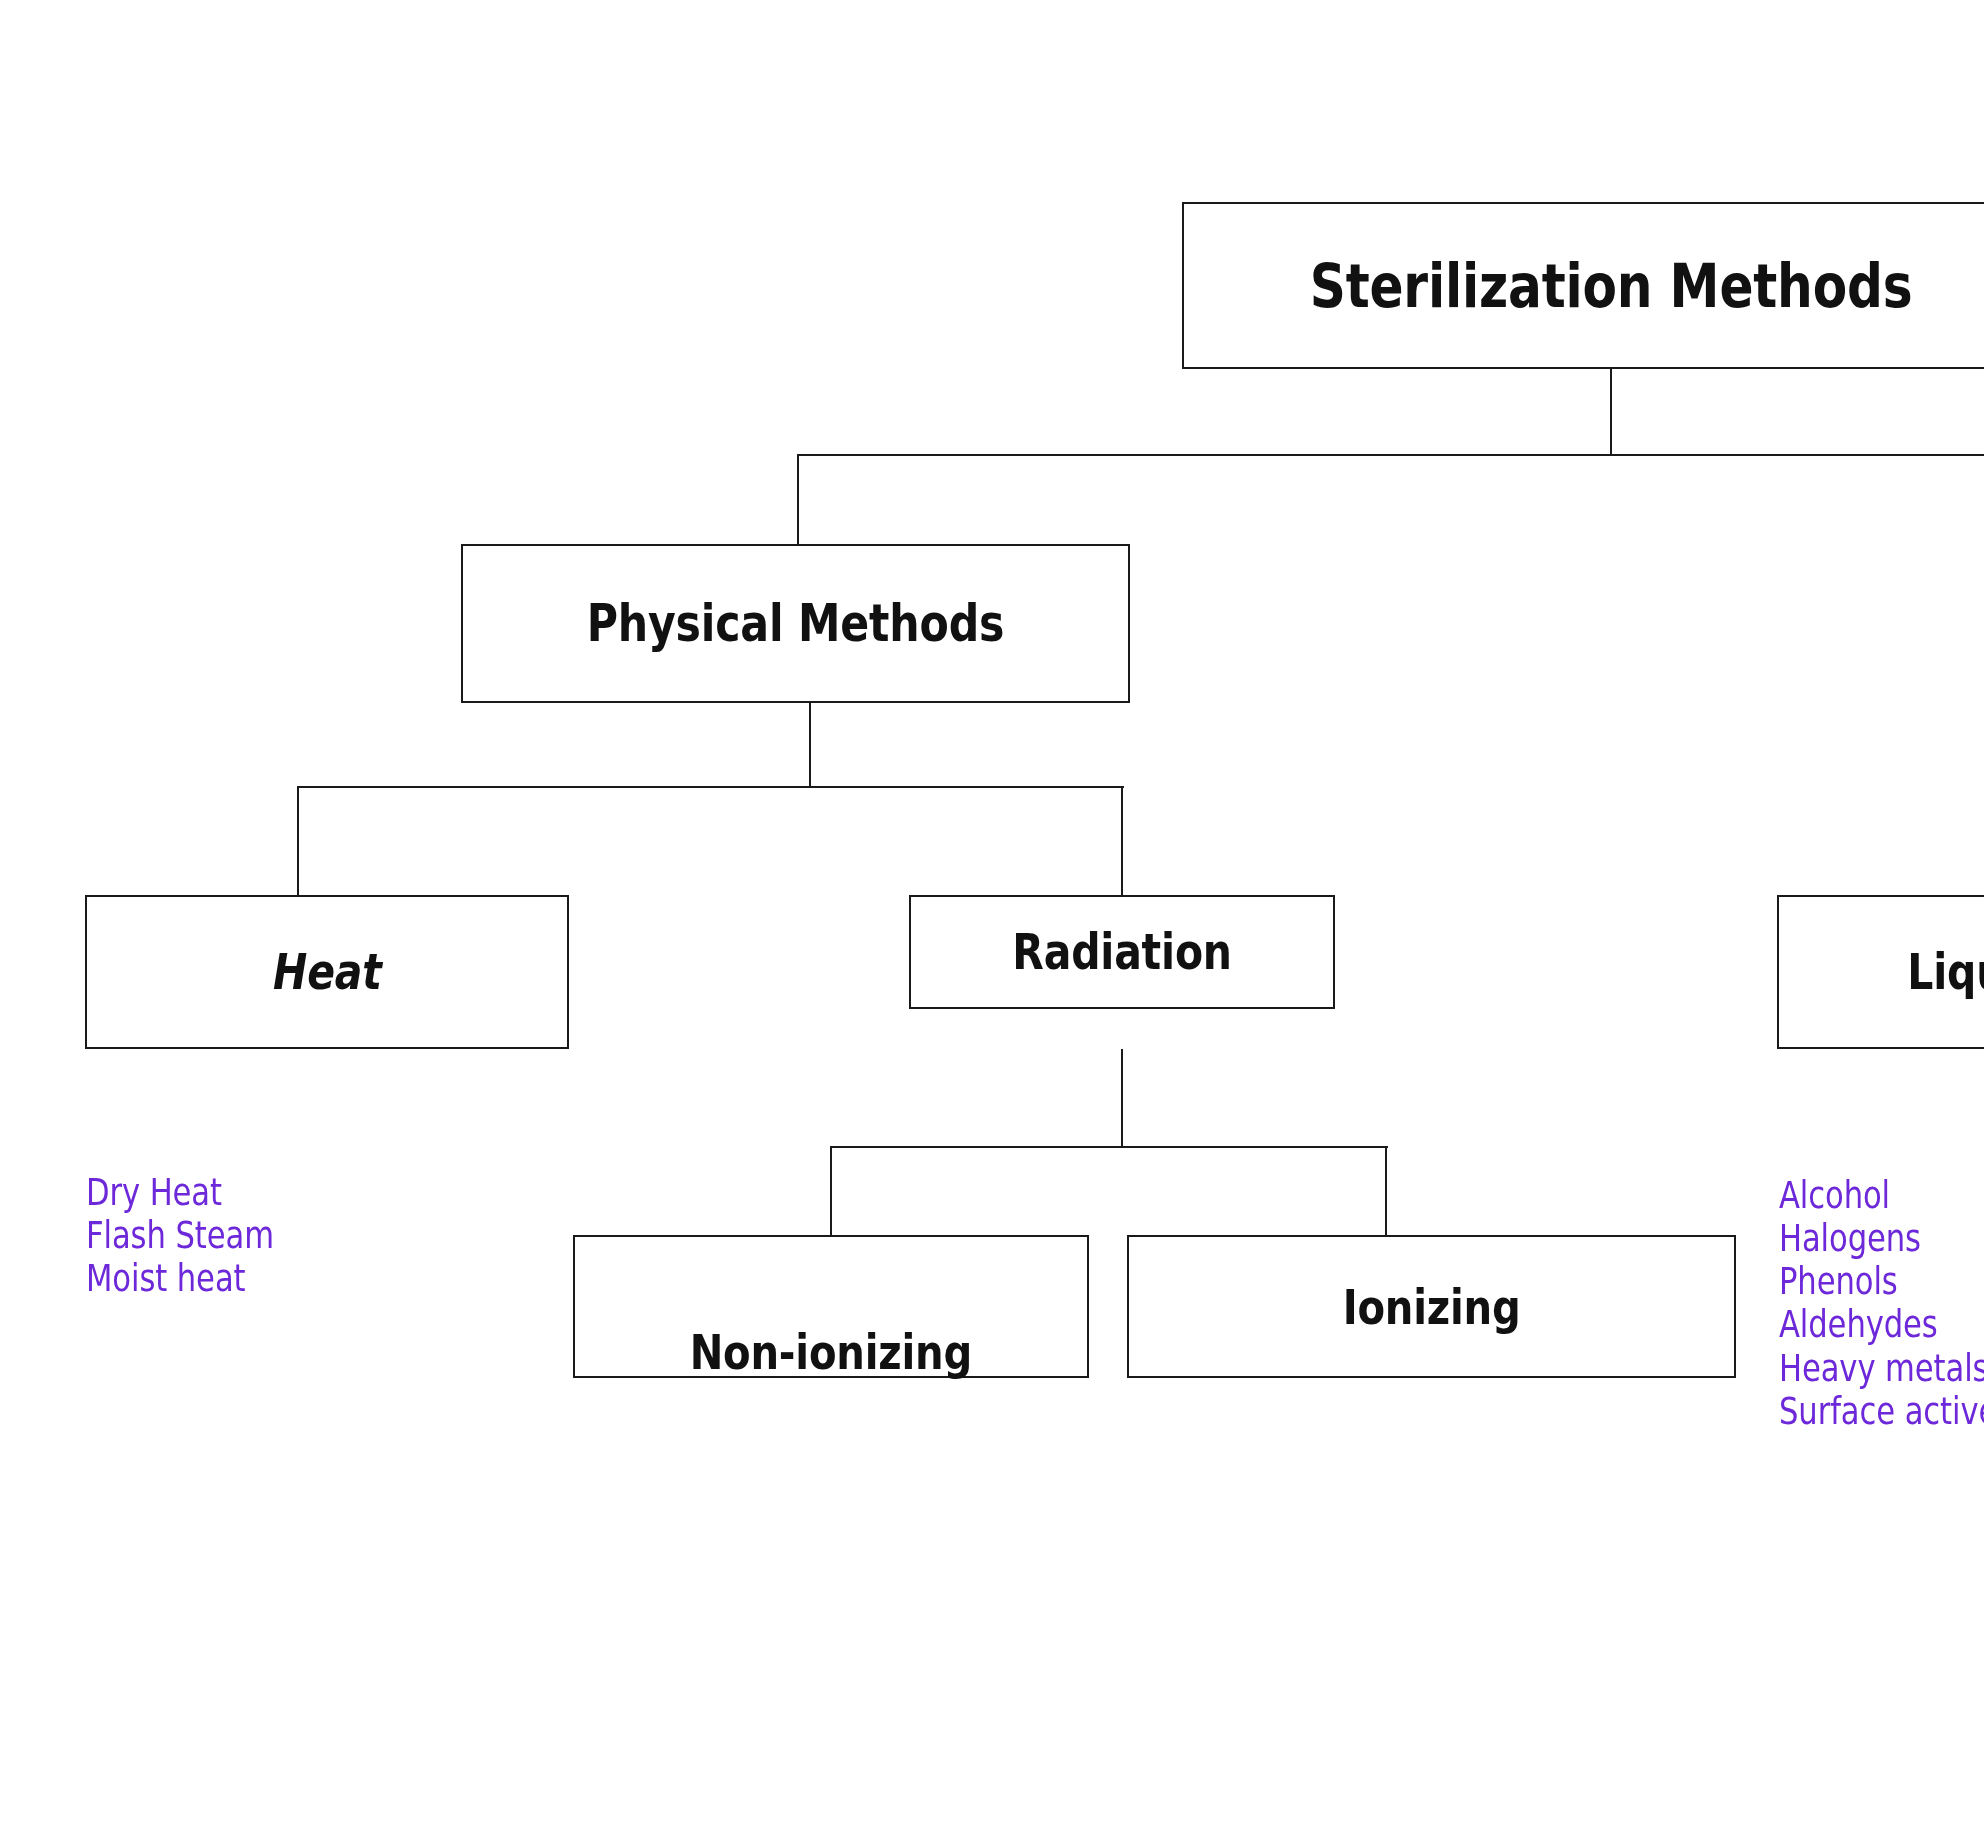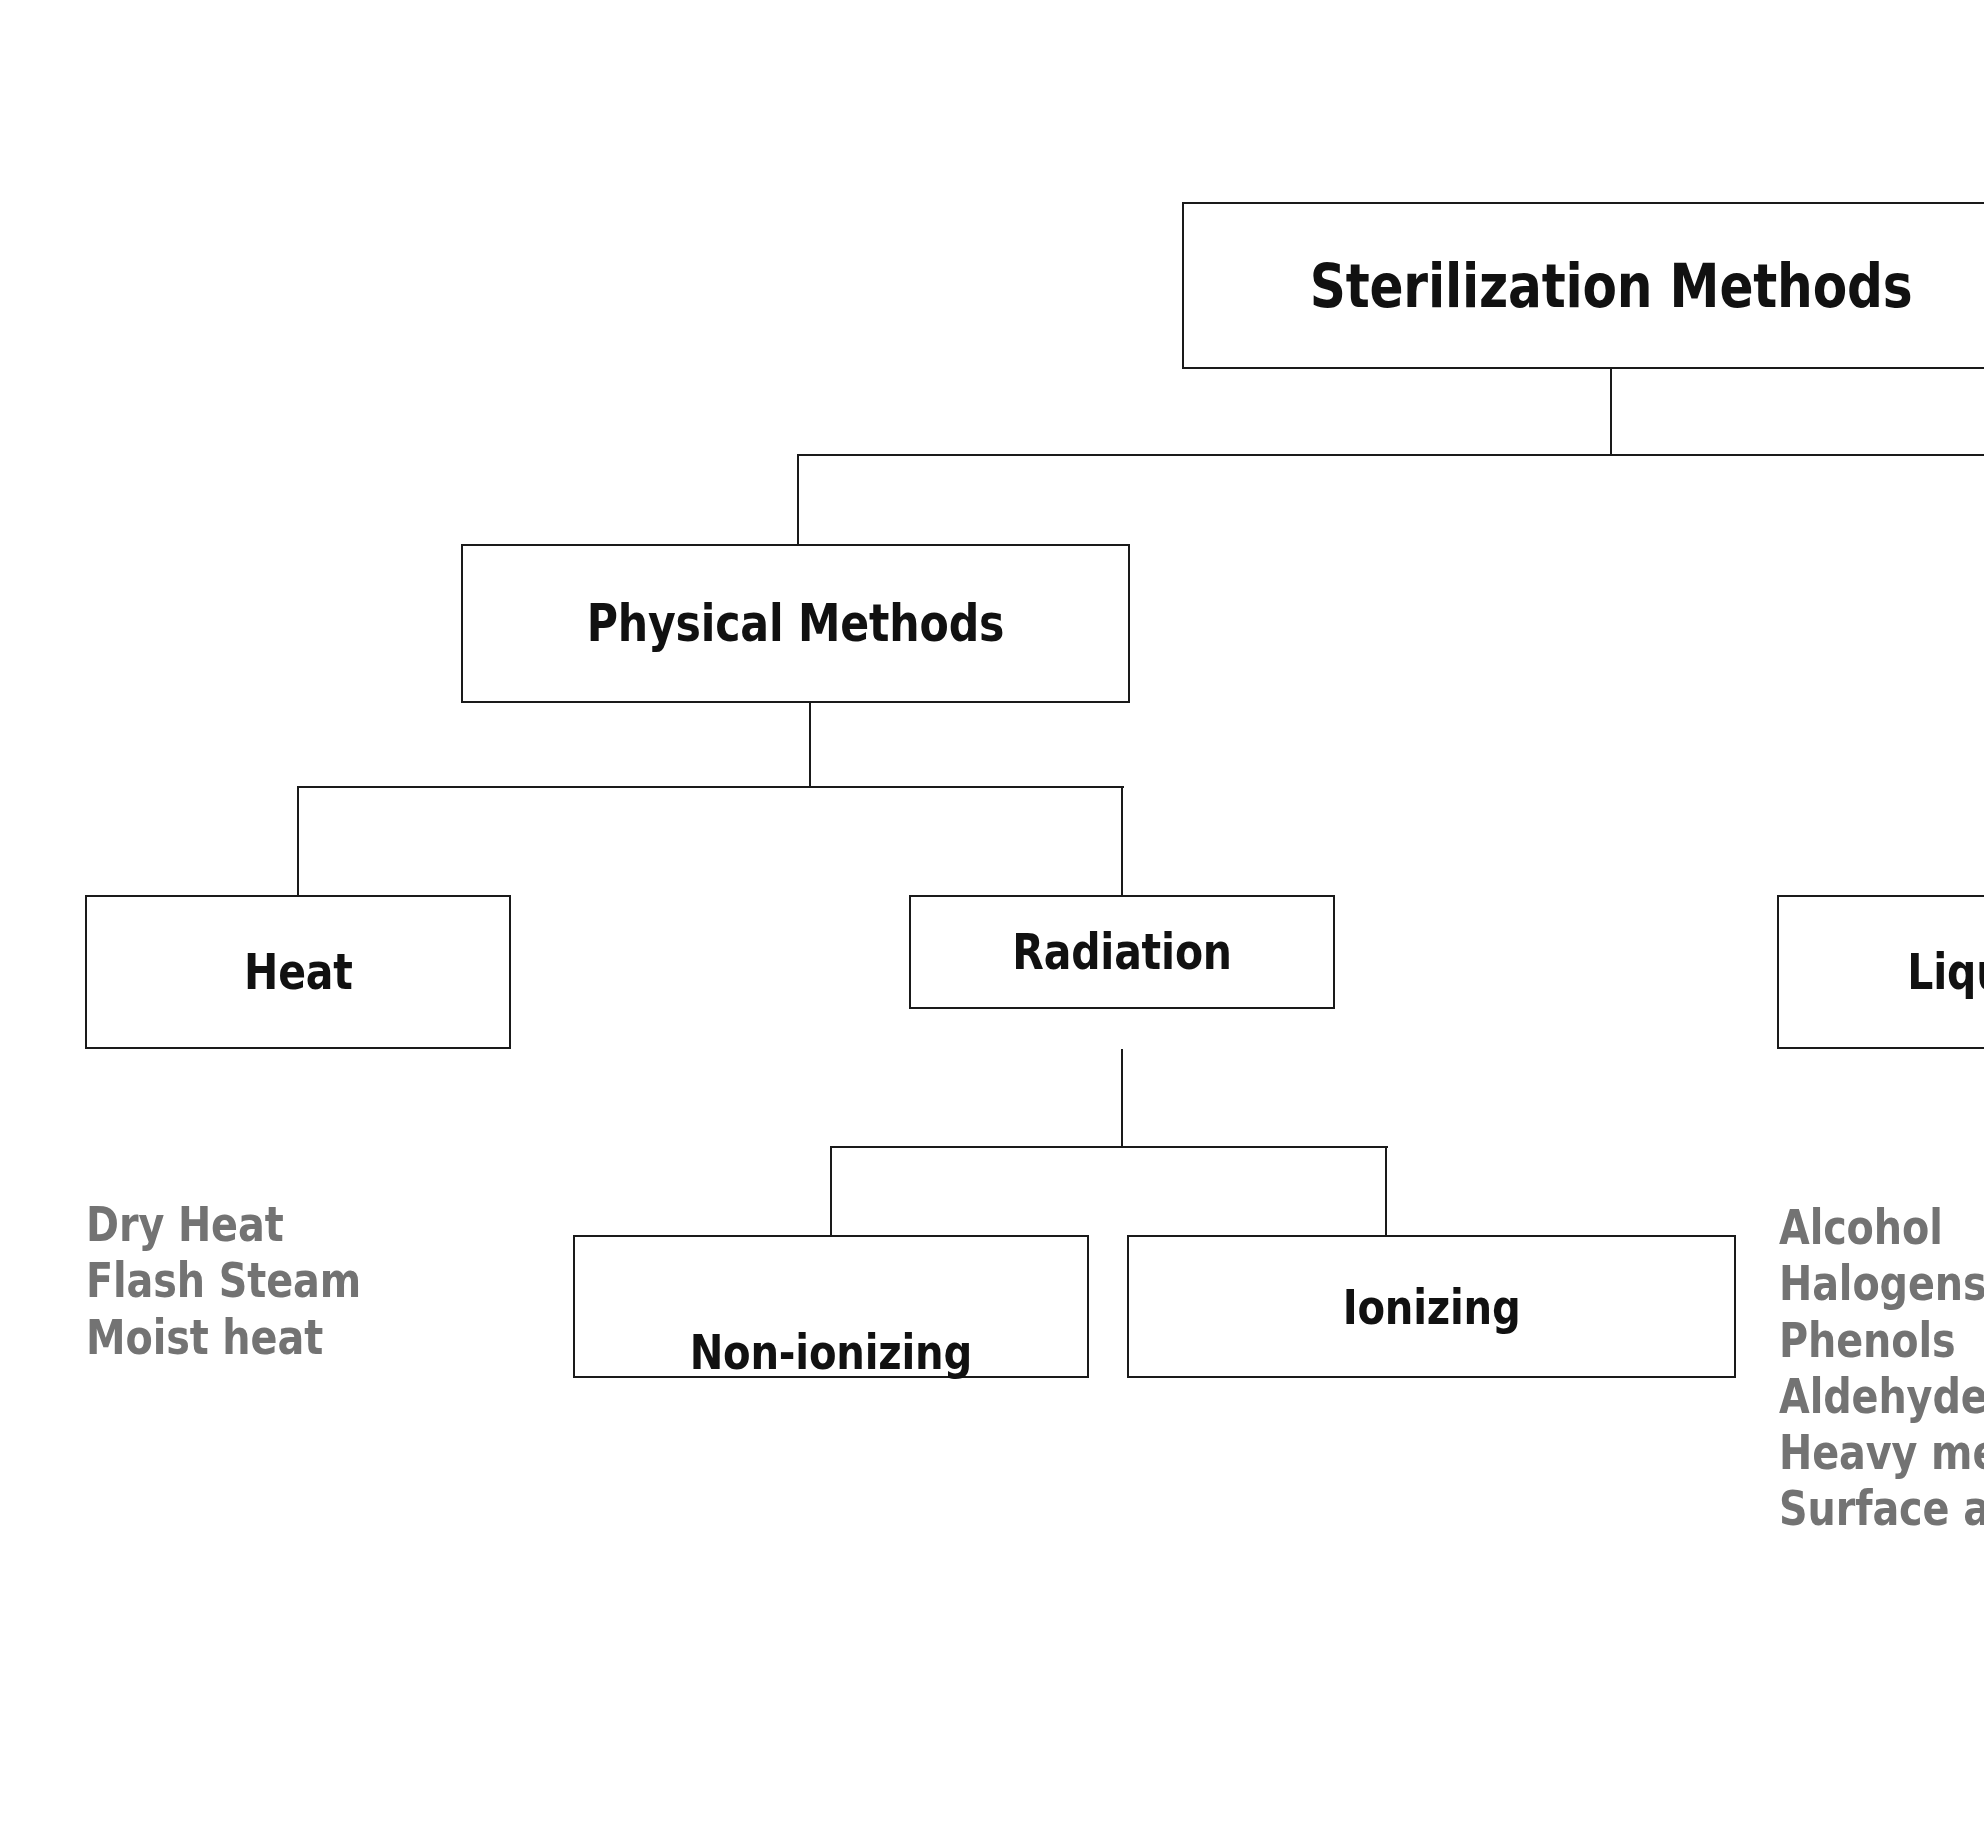--- a/index.html
+++ b/index.html
@@ -31,24 +31,24 @@
   .lvl1{font-size:51px;}
   .lvl2{font-size:49px;}
   .lvl3{font-size:48px;}
 
   .conn{position:absolute;background:#1a1a1a;z-index:1;}
   .vline{width:2.4px;}
   .hline{height:2.4px;}
 
   .leaflist{
     position:absolute;
-    color:#737373;
-    font-weight:700;
+    color:#6d28d9;
+    font-weight:400;
     font-stretch:condensed;
-    font-size:48px;
+    font-size:37px;
     line-height:1.17;
     white-space:pre;
     z-index:2;
     letter-spacing:-0.1px;
   }
   .leaflist .row{display:block;transform:scaleX(0.92);transform-origin:left center;}
 </style>
 </head>
 <body>
 
@@ -64,21 +64,21 @@
 
   <div class="node lvl1" style="left:461px;top:544px;width:669px;height:159px;">
     <span>Physical Methods</span>
   </div>
 
   <div class="conn vline" style="left:809px;top:703px;height:85px;"></div>
   <div class="conn hline" style="left:297px;top:786px;width:827px;"></div>
   <div class="conn vline" style="left:297px;top:786px;height:110px;"></div>
   <div class="conn vline" style="left:1121px;top:786px;height:110px;"></div>
 
-  <div class="node lvl2" style="left:85px;top:895px;width:426px;height:154px;">
+  <div class="node lvl2" style="left:85px;top:895px;width:484px;height:154px;font-style:italic;">
     <span>Heat</span>
   </div>
 
   <div class="node lvl2" style="left:909px;top:895px;width:426px;height:114px;">
     <span>Radiation</span>
   </div>
 
   <div class="node lvl2" style="left:1777px;top:895px;width:426px;height:154px;">
     <span>Liquids</span>
   </div>

